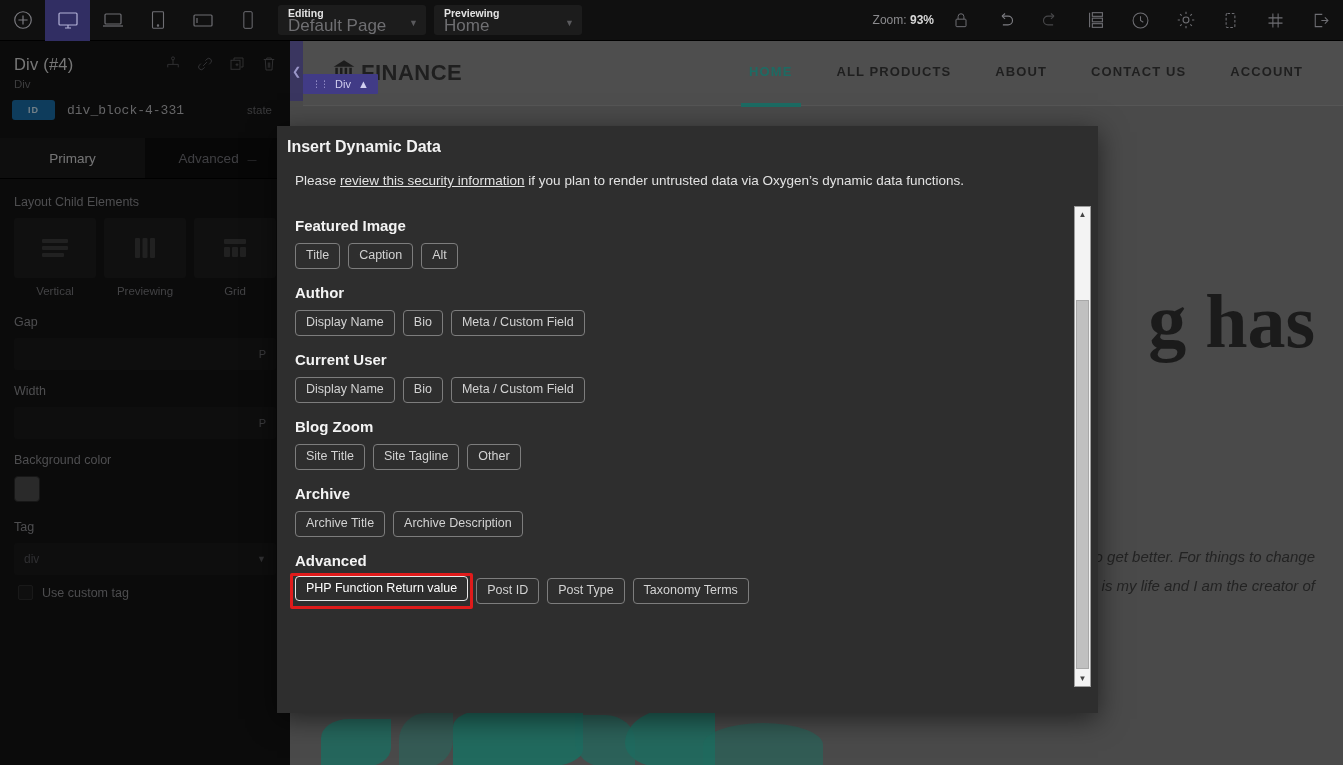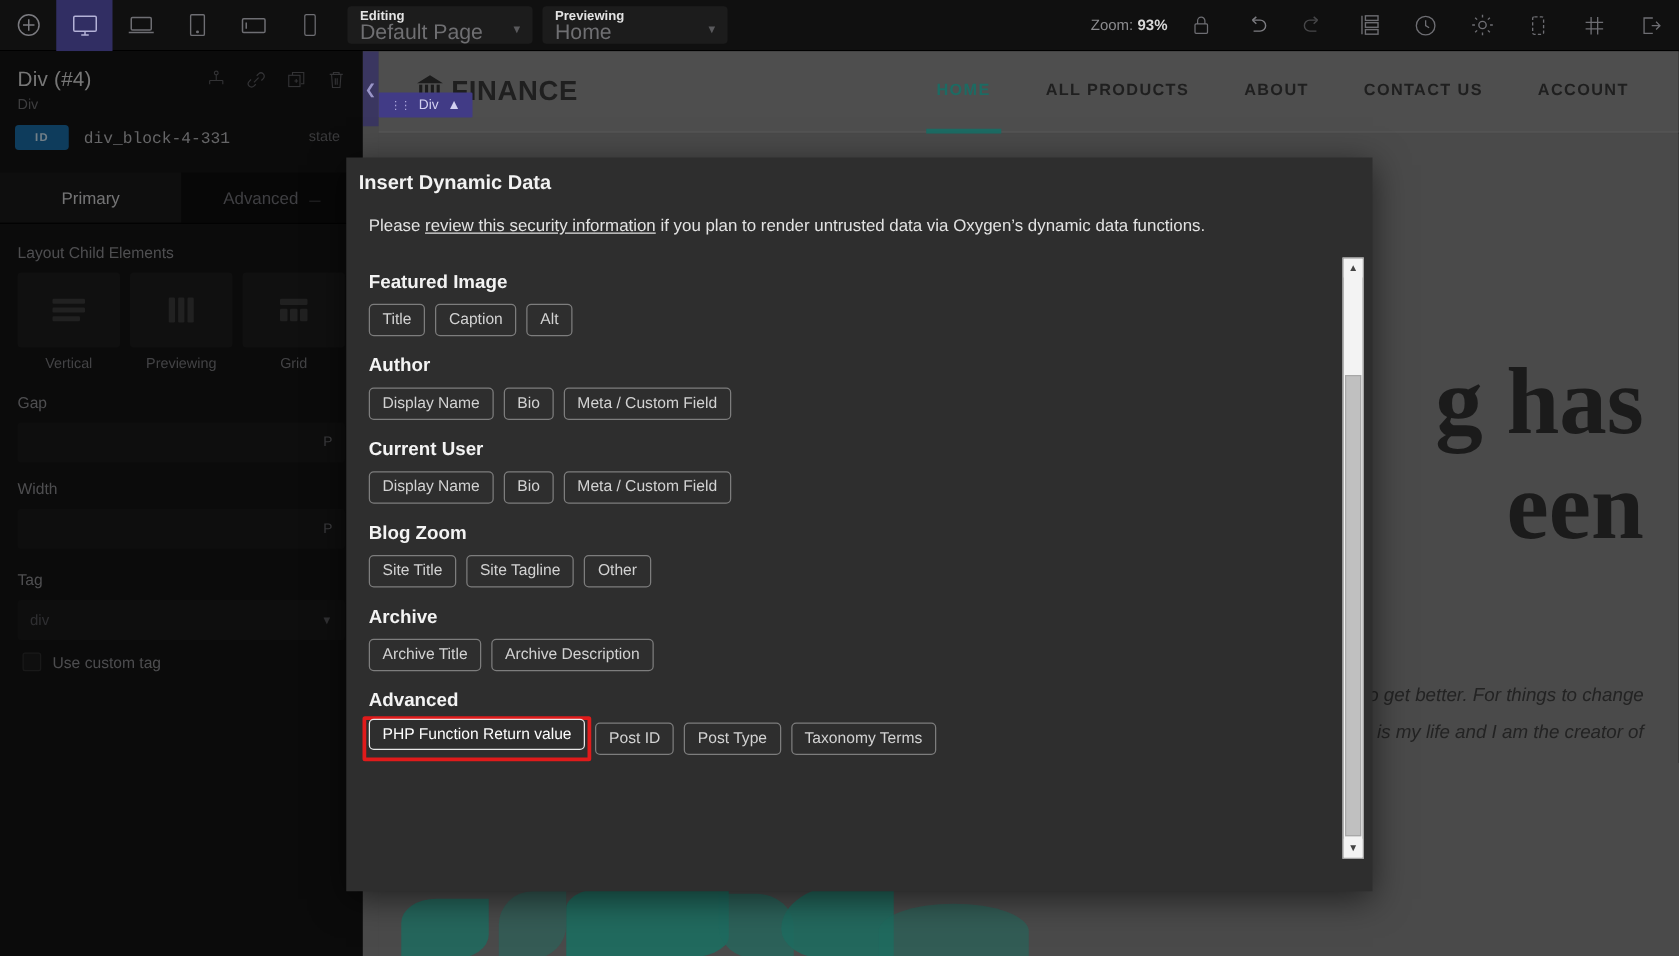--- a/index.html
+++ b/index.html
@@ -332,21 +332,20 @@
 
     <div class="divbadge">
       <span class="dots">⋮⋮</span>
       <span>Div</span>
       <span>▲</span>
     </div>
 
     <div class="pv-hero">
       <div class="hero-h1">
         <div>g has</div>
-        <div>een</div>
       </div>
       <div class="hero-p">
         <div>o get better. For things to change</div>
         <div>is my life and I am the creator of</div>
       </div>
       <div class="hero-art">
         <div class="leaf" style="left:18px;top:14px;width:70px;height:48px;border-radius:40% 0 40% 0;opacity:.85"></div>
         <div class="leaf" style="left:96px;top:8px;width:54px;height:54px;border-radius:50% 0 50% 0;opacity:.5"></div>
         <div class="leaf" style="left:150px;top:4px;width:130px;height:58px;border-radius:30% 0 30% 0;opacity:.95"></div>
         <div class="leaf" style="left:272px;top:10px;width:60px;height:52px;border-radius:0 50% 0 50%;opacity:.7"></div>
@@ -451,20 +450,24 @@
       </div>
 
       <div class="grp">
         <div class="fld-label">Width</div>
         <div class="inp">
           <span class="ph"></span>
           <span class="unit">P</span>
         </div>
       </div>
 
+      <div class="grp">
+        <div class="fld-label">Background color</div>
+        <div class="swatch"></div>
+      </div>
 
       <div class="grp" style="margin-top:18px">
         <div class="fld-label">Tag</div>
         <div class="inp">
           <span class="ph">div</span>
           <span class="car2">▼</span>
         </div>
         <div class="cbrow">
           <span class="cb"></span>
           <span class="cb-lbl">Use custom tag</span>

